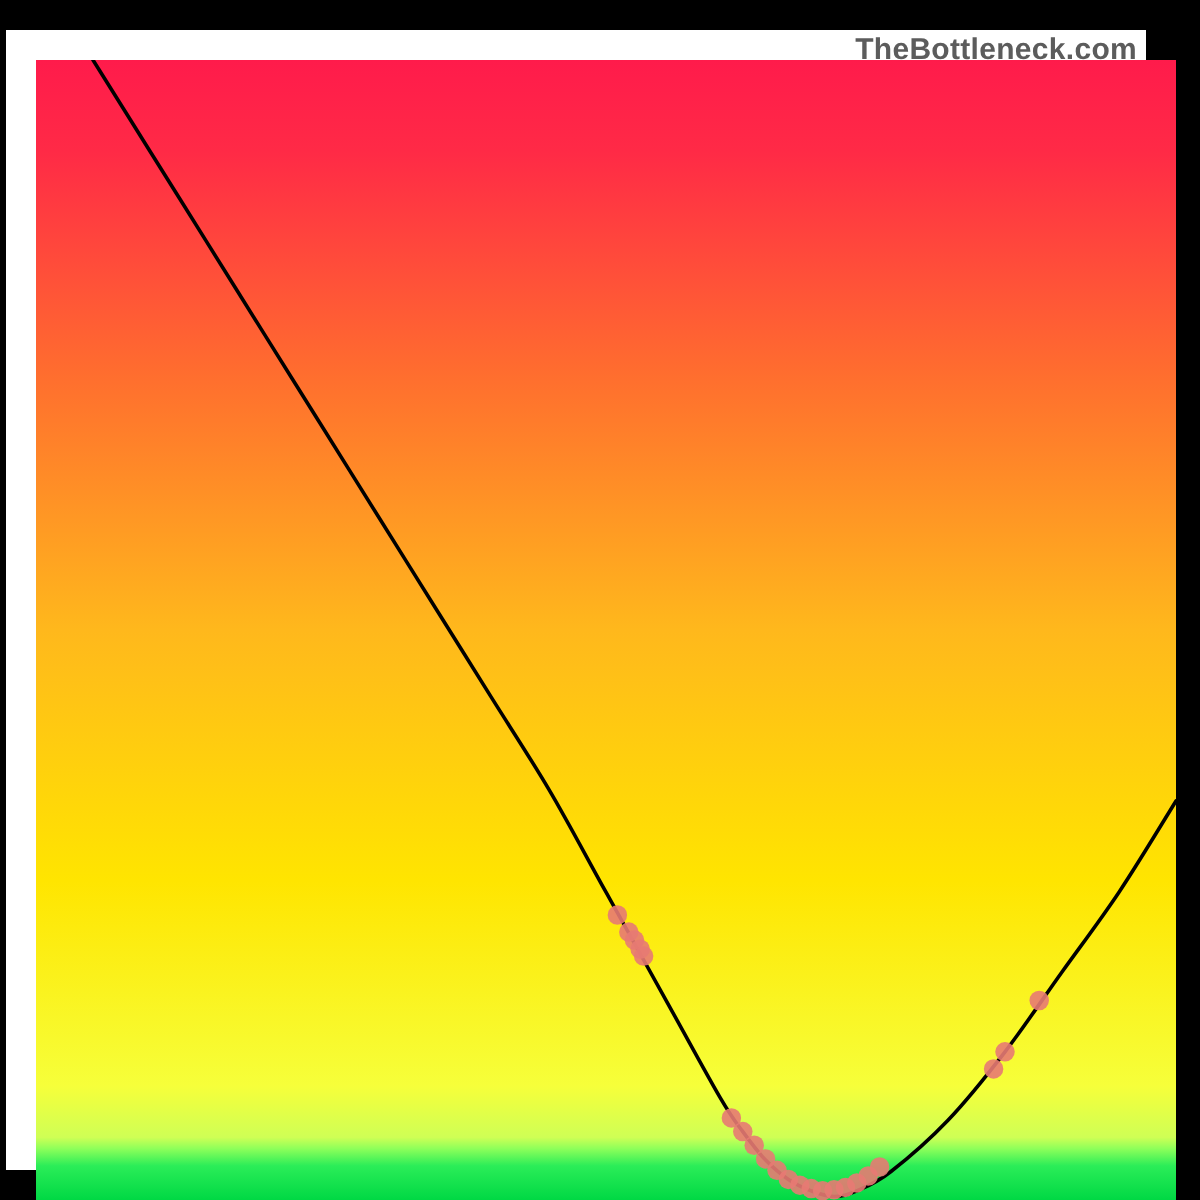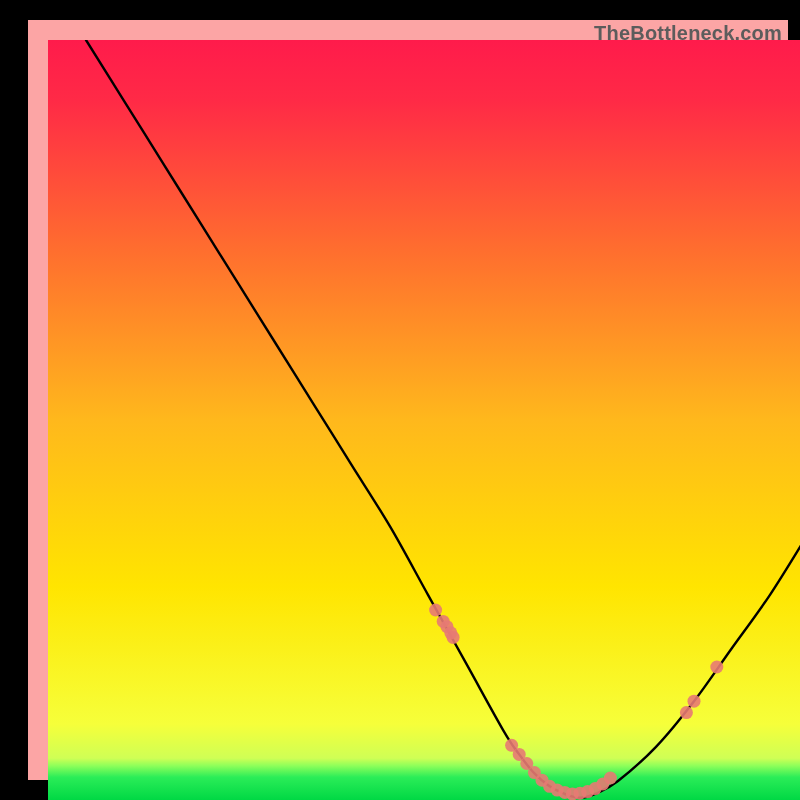--- a/index.html
+++ b/index.html
@@ -6,25 +6,25 @@
     margin: 0;
     padding: 0;
     width: 800px;
     height: 800px;
     background: #000;
     overflow: hidden;
     font-family: Arial, Helvetica, sans-serif;
   }
   .frame {
     position: absolute;
-    left: 28px;
+    left: 4px;
     top: 20px;
     width: 760px;
     height: 760px;
-    background: #fca5a5;
+    background: #ffffff;
   }
   .watermark {
     position: absolute;
     top: 2px;
     right: 6px;
     color: #5c5c5c;
     font-size: 20px;
     font-weight: 600;
     letter-spacing: 0.2px;
     z-index: 10;

